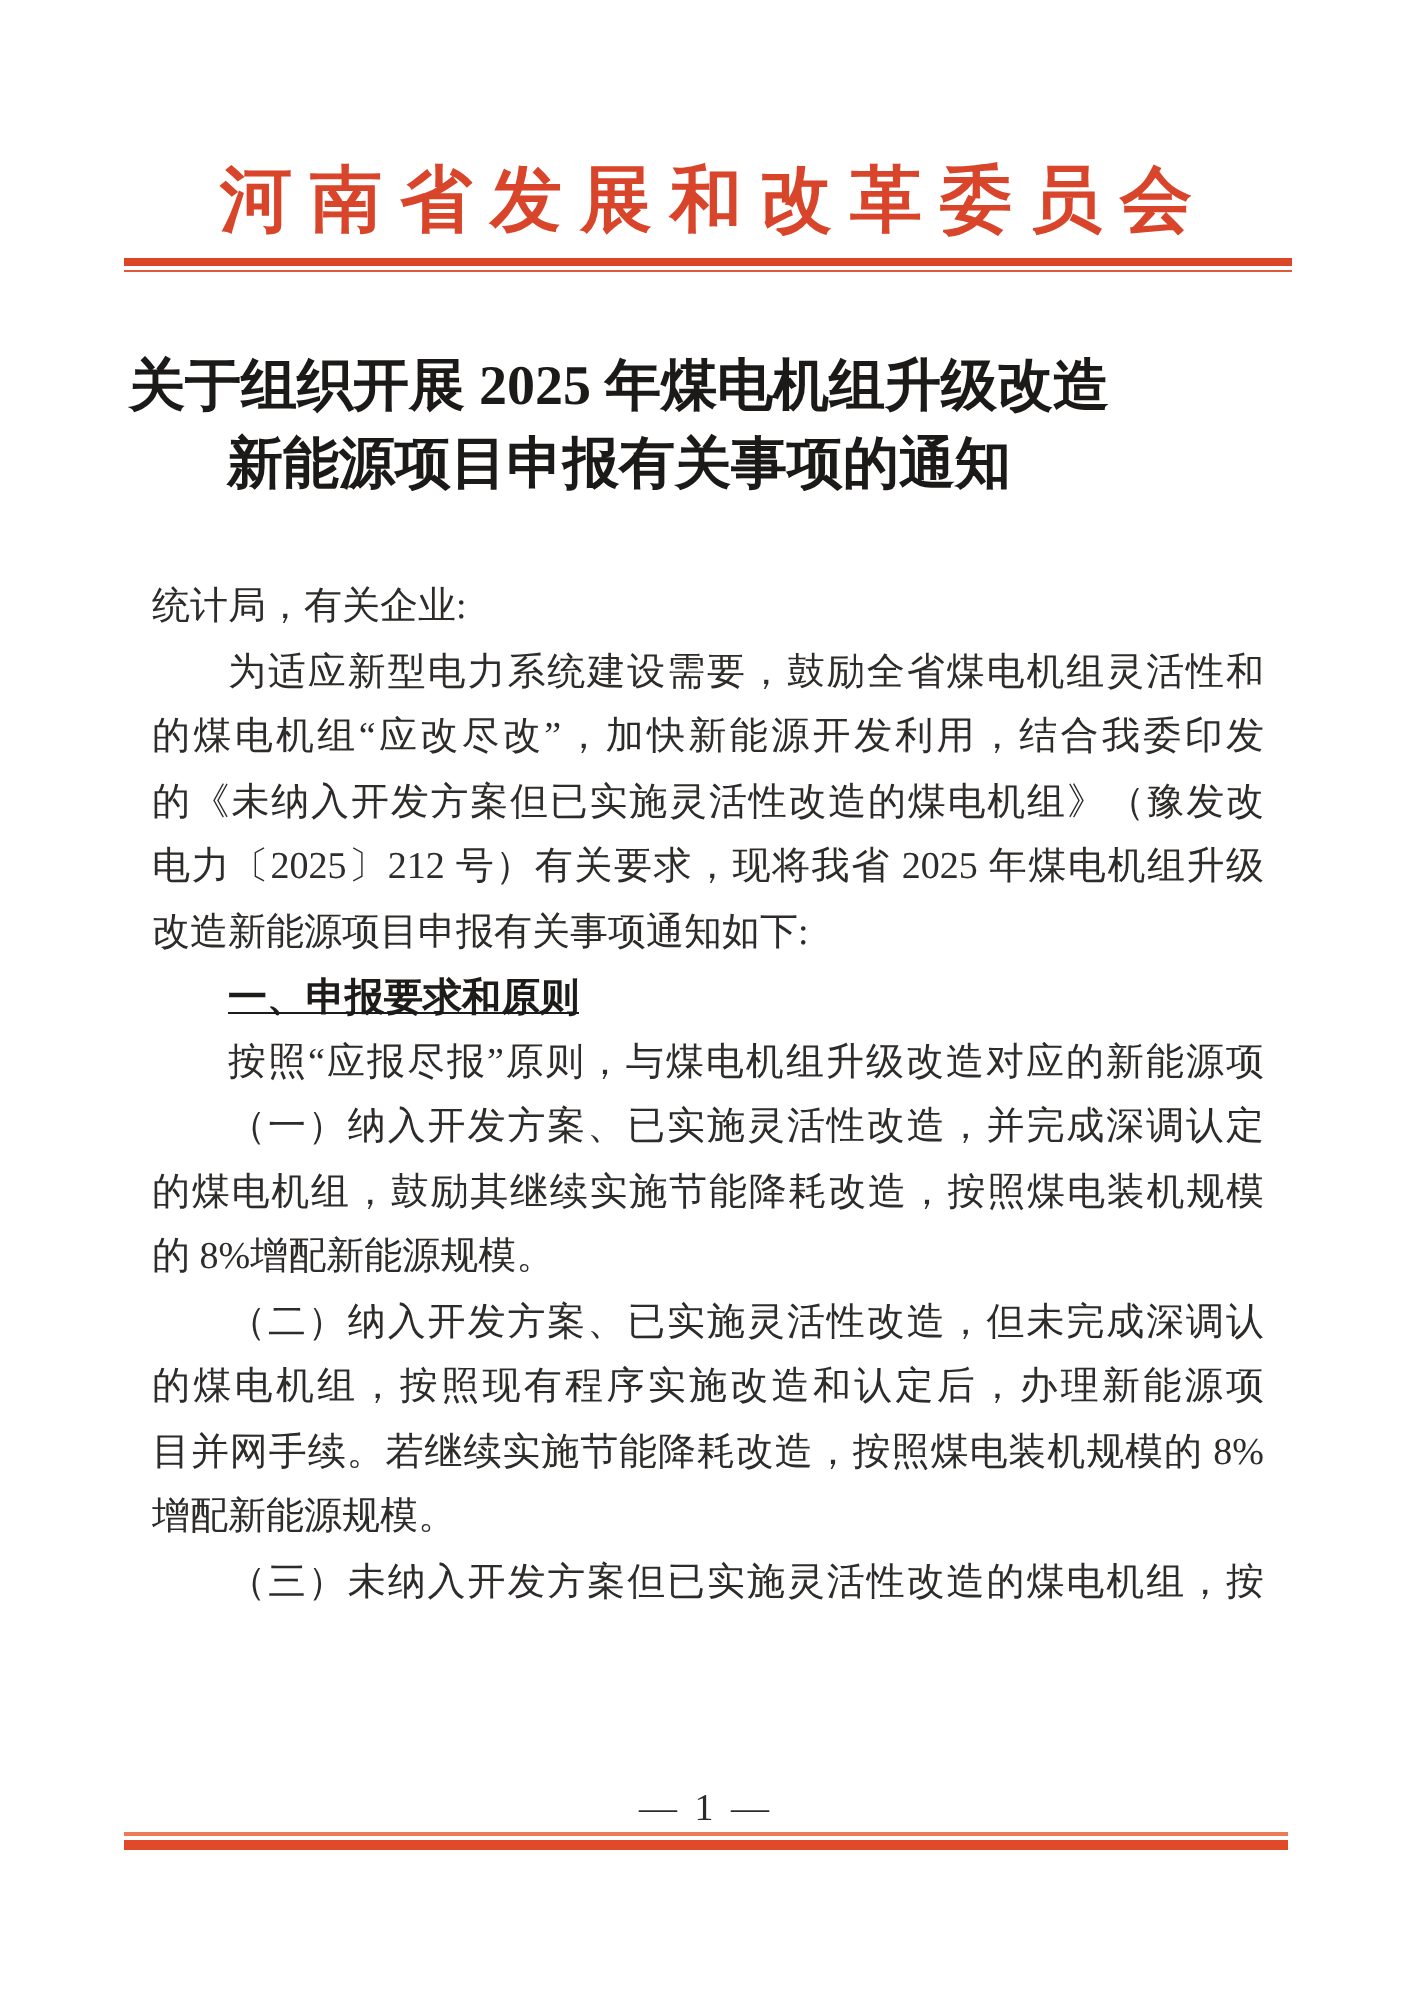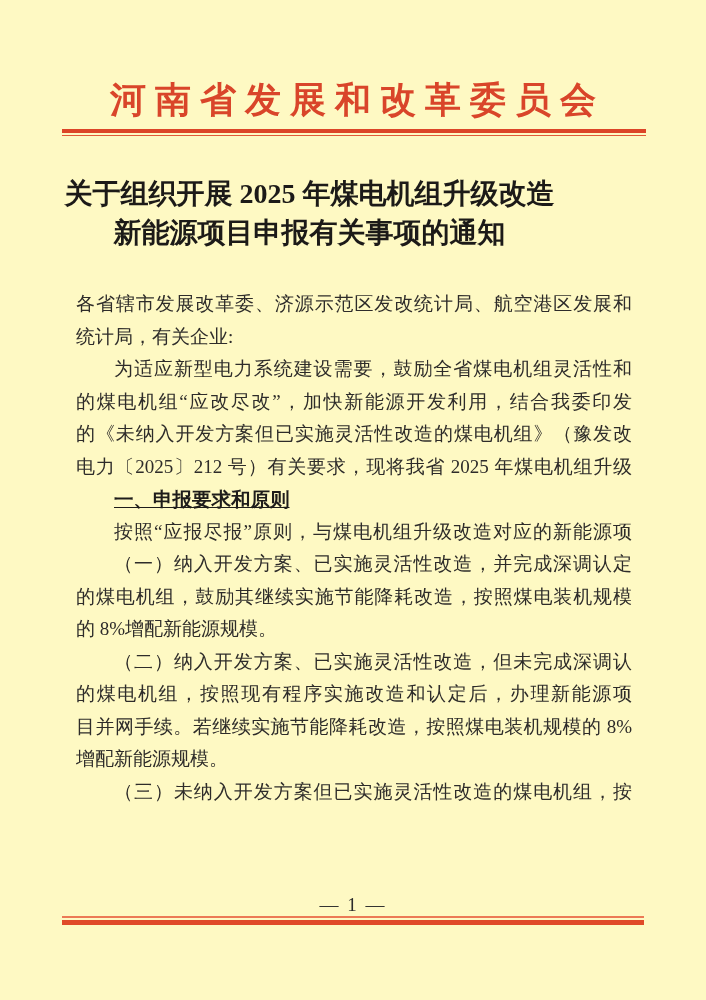--- a/index.html
+++ b/index.html
@@ -1,19 +1,19 @@
 <!DOCTYPE html>
 <html><head>
 <meta charset="utf-8">
 <style>
   html,body { margin:0; padding:0; }
   body { background:#e9e9e9; font-family:"Liberation Serif","DejaVu Serif",serif; }
   .page {
     position:relative; width:706px; height:1000px; margin:0 auto;
-    background:#fef9c3; overflow:hidden;
+    background:#ffffff; overflow:hidden;
     box-shadow:0 0 4px rgba(0,0,0,.15);
   }
   
   .org-name {
     position:absolute; top:76px; left:0; width:706px;
     text-align:center; font-size:36px; font-weight:bold;
     letter-spacing:9px; text-indent:9px;
     color:#d9452a; font-family:"Liberation Serif","DejaVu Serif",serif;
   }
   .head-rule { position:absolute; left:62px; top:129px; width:584px; }
@@ -60,27 +60,27 @@
     <div class="thick"></div>
     <div class="thin"></div>
   </div>
 
   <h1 class="doc-title">
     <span>关于组织开展 2025 年煤电机组升级改造</span><br>
     <span>新能源项目申报有关事项的通知</span>
   </h1>
 
   <div class="body-text">
-    <div class="ln fill">各省辖市发展改革委、济源示范区发改统计局、航空港区发展和</div>
     <div class="ln left">统计局，有关企业:</div>
 
     <div class="ln fill ind">为适应新型电力系统建设需要，鼓励全省煤电机组灵活性和</div>
     <div class="ln fill">的煤电机组“应改尽改”，加快新能源开发利用，结合我委印发</div>
     <div class="ln fill">的《未纳入开发方案但已实施灵活性改造的煤电机组》（豫发改</div>
     <div class="ln fill">电力〔2025〕212 号）有关要求，现将我省 2025 年煤电机组升级</div>
+    <div class="ln left">改造新能源项目申报有关事项通知如下:</div>
 
     <div class="ln left ind sec-heading">一、申报要求和原则</div>
 
     <div class="ln fill ind">按照“应报尽报”原则，与煤电机组升级改造对应的新能源项</div>
 
     <div class="ln fill ind">（一）纳入开发方案、已实施灵活性改造，并完成深调认定</div>
     <div class="ln fill">的煤电机组，鼓励其继续实施节能降耗改造，按照煤电装机规模</div>
     <div class="ln left">的 8%增配新能源规模。</div>
 
     <div class="ln fill ind">（二）纳入开发方案、已实施灵活性改造，但未完成深调认</div>

